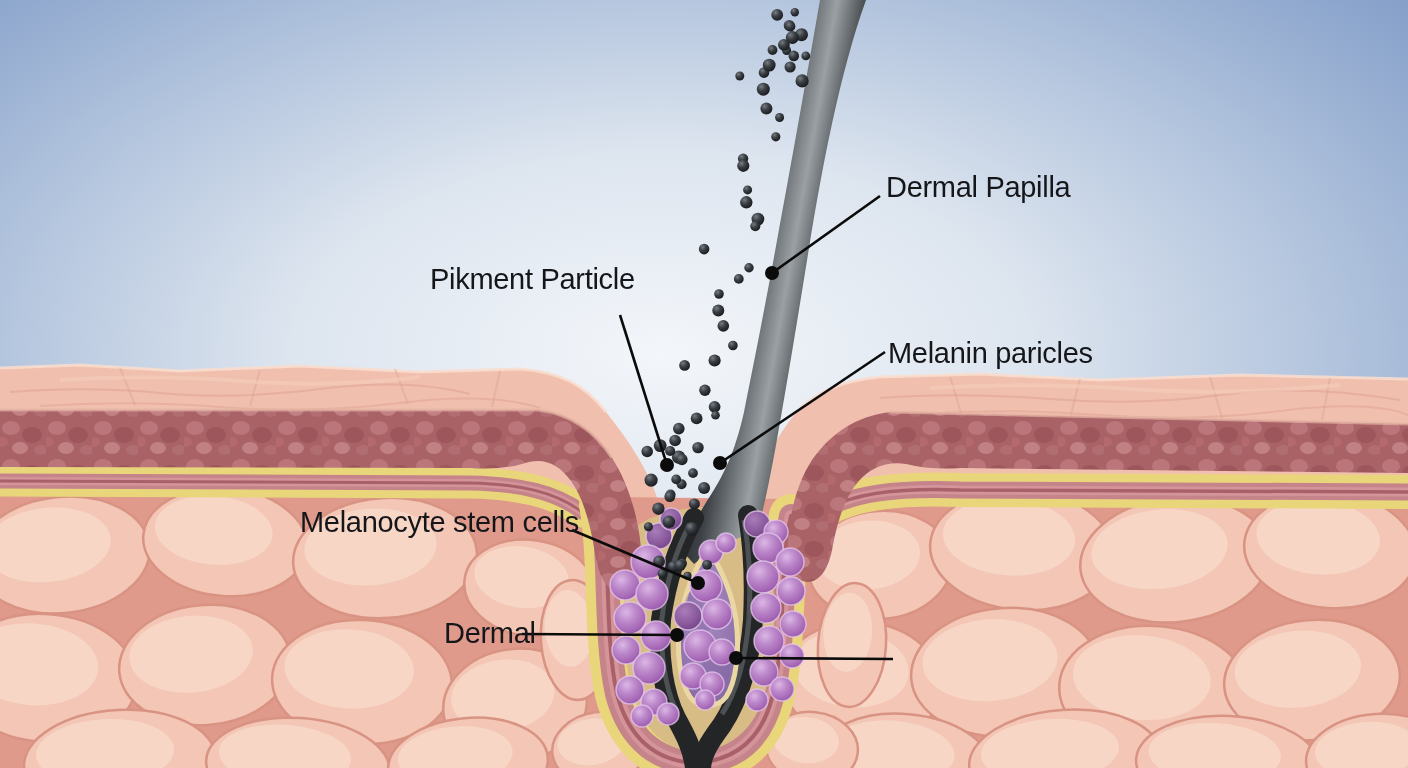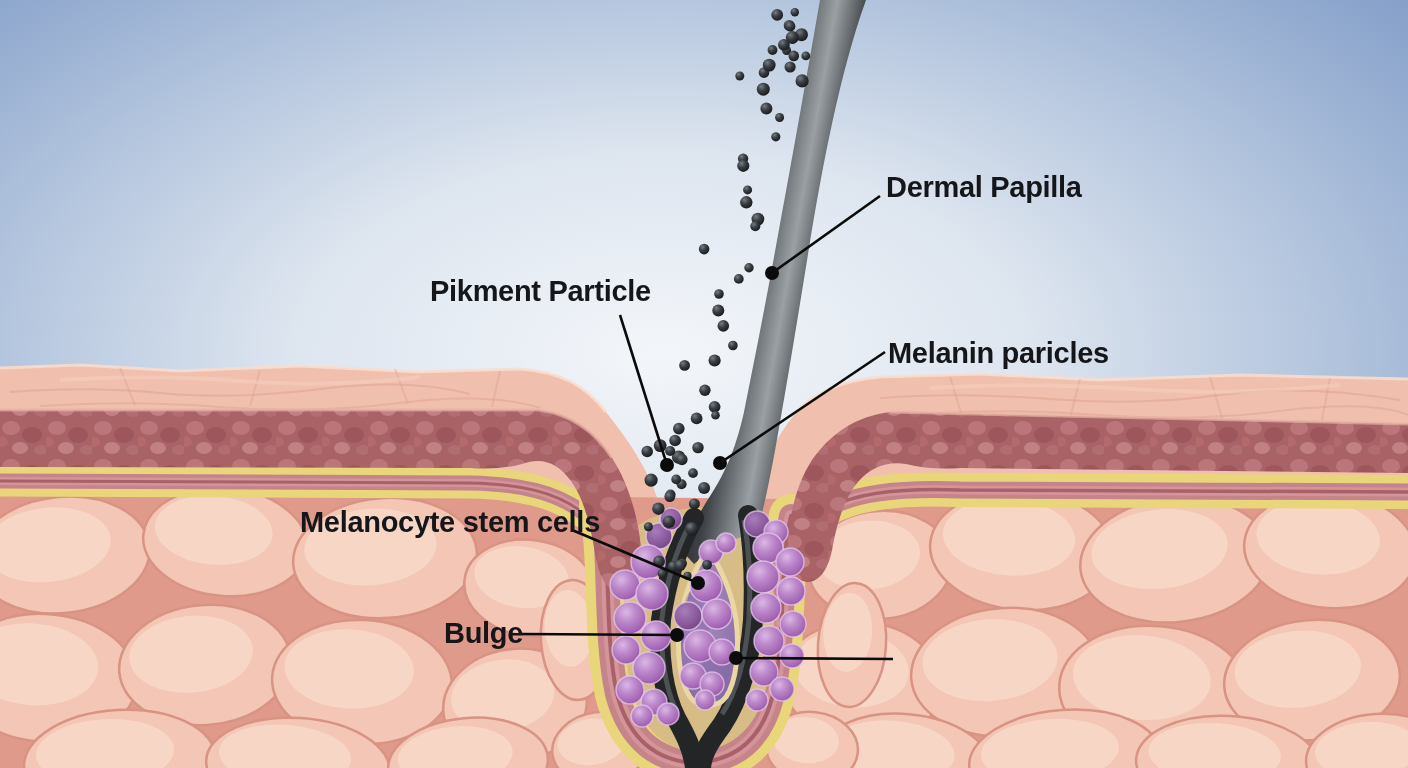--- a/index.html
+++ b/index.html
@@ -1,19 +1,19 @@
 <!DOCTYPE html>
 <html><head>
 <meta charset="utf-8">
 <style>
   html,body{margin:0;padding:0;background:#222;}
   #stage{position:relative;width:1408px;height:768px;overflow:hidden;
          font-family:"Liberation Sans", sans-serif;}
   #art{position:absolute;inset:0;}
-  .lbl{position:absolute;font-size:29px;line-height:1.1;font-weight:700;
+  .lbl{position:absolute;font-size:29px;line-height:1.1;font-weight:400;
        color:#15161a;letter-spacing:-0.3px;white-space:nowrap;}
 </style>
 </head>
 <body>
 
 <div id="stage">
 
 <svg id="art" viewBox="0 0 1408 768" width="1408" height="768">
   <defs>
     <radialGradient id="skyGrad" cx="47%" cy="46%" r="82%">
@@ -377,18 +377,18 @@
           <circle cx="677" cy="635" r="7" fill="#0b0b0b" stroke="none"></circle>
     </g>
     <g>
       <line x1="736" y1="658" x2="893" y2="659"></line>
           <circle cx="736" cy="658" r="7" fill="#0b0b0b" stroke="none"></circle>
     </g>
   </g>
 </svg>
 
 <div class="lbl" style="left:886px;top:172px">Dermal Papilla</div>
-<div class="lbl" style="left:430px;top:276px">Pikment Particle</div>
+<div class="lbl" style="left:430px;top:264px">Pikment Particle</div>
 <div class="lbl" style="left:300px;top:507px">Melanocyte stem cells</div>
 <div class="lbl" style="left:888px;top:338px">Melanin paricles</div>
-<div class="lbl" style="left:444px;top:618px">Bulge</div>
+<div class="lbl" style="left:444px;top:618px">Dermal</div>
 
 </div>
 
 </body></html>

